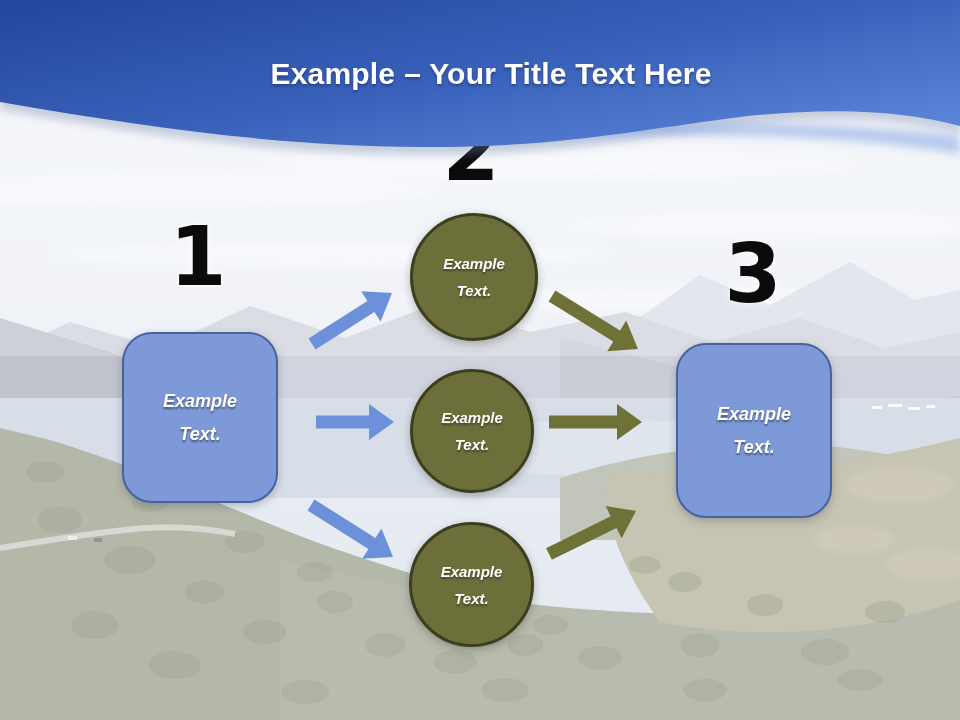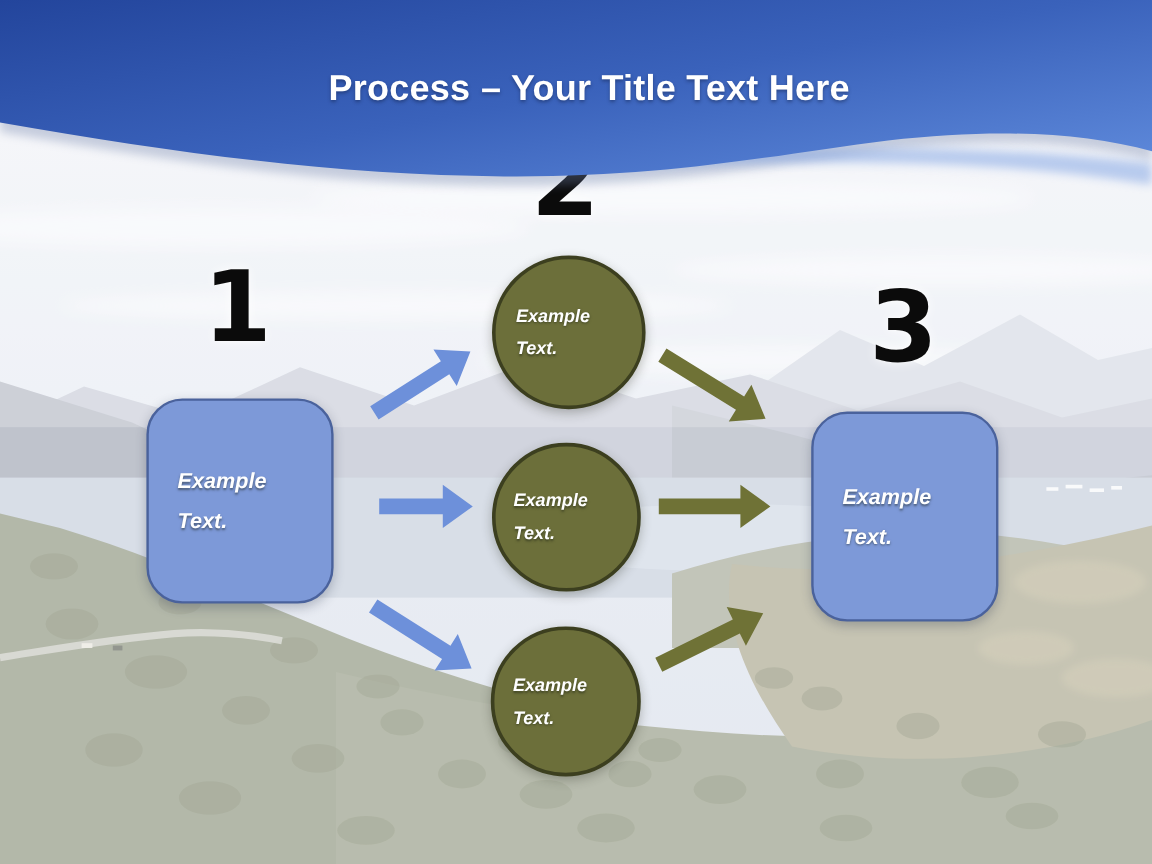--- a/index.html
+++ b/index.html
@@ -40,21 +40,21 @@
     position:absolute;z-index:3;box-sizing:border-box;border-radius:50%;
     background:var(--circle-fill,#6c6f3a);border:3.5px solid var(--circle-border,#3c3f1f);
     display:flex;align-items:center;justify-content:center;
     box-shadow:0 3px 9px rgba(35,40,25,.3);
   }
   .circle-1{left:410px;top:213px;width:128px;height:128px;}
   .circle-2{left:410px;top:369px;width:124px;height:124px;}
   .circle-3{left:409px;top:522px;width:125px;height:125px;}
   .shape-label{
     color:var(--label-color,#fff);font-weight:700;font-style:italic;
-    text-align:left;line-height:1.8;
+    text-align:center;line-height:1.8;
     text-shadow:0 1.5px 2px rgba(20,25,15,.5);
   }
   .pbox .shape-label{font-size:18px;max-width:104px;}
   .circle .shape-label{font-size:15px;max-width:88px;}
 </style>
 </head>
 <body>
 
 <div class="slide" style="--header-dark: #23459c; --header-mid: #3a62bb; --header-light: #5b86d8; --title-color: #ffffff; --number-color: #0b0b0b; --box-fill: #7d99d8; --box-border: #4a629c; --circle-fill: #6c6f3a; --circle-border: #3c3f1f; --arrow-blue: #6d90da; --arrow-olive: #6f7236; --label-color: #ffffff;">
 
@@ -178,16 +178,16 @@
       <filter id="hblur" x="-20%" y="-20%" width="140%" height="160%">
           <feGaussianBlur stdDeviation="4"></feGaussianBlur>
         </filter>
     </defs>
     <path d="M0,102 C150,128 280,146 420,147 C560,148 650,128 740,117 C830,107 900,110 960,126 L960,0 L0,0 Z" transform="translate(0,8)" fill="#6d7fa8" opacity="0.35" filter="url(#hblur)"></path>
     <path d="M500,132 C660,122 810,118 960,136 L960,154 C810,130 660,134 500,140 Z" fill="#7ba0e2" opacity="0.5" filter="url(#hblur)"></path>
     <path d="M0,102 C150,128 280,146 420,147 C560,148 650,128 740,117 C830,107 900,110 960,126 L960,0 L0,0 Z" fill="url(#hg)"></path>
   </svg>
 
   <div class="title">
-    <span class="tb">Process</span><span class="tr">– Your Title Text Here</span>
+    <span class="tb">Example</span><span class="tr">– Your Title Text Here</span>
   </div>
 
 </div>
 
 </body></html>

